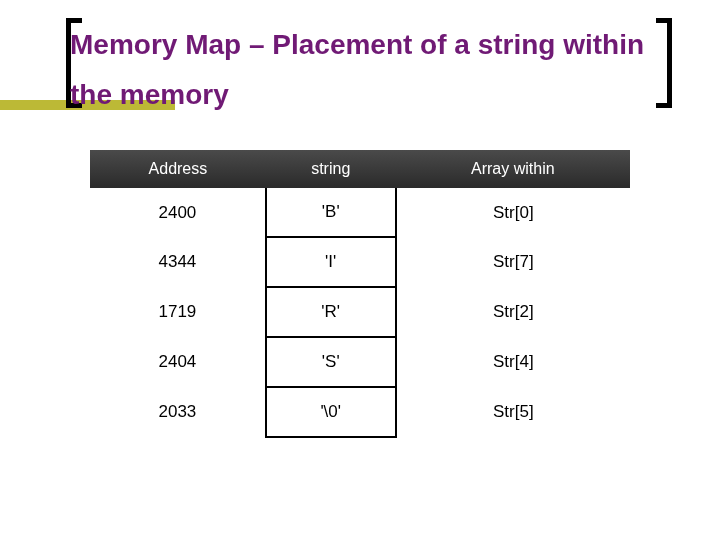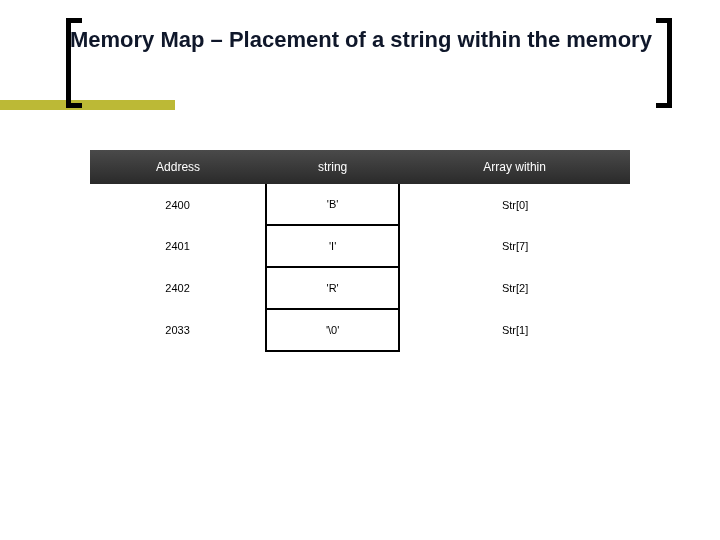--- a/index.html
+++ b/index.html
@@ -16,23 +16,23 @@
       overflow: hidden;
     }
     .title-container {
       position: absolute;
       top: 20px;
       left: 70px;
       right: 60px;
     }
     .title {
       font-family: "Comic Sans MS", cursive, sans-serif;
-      font-size: 22px;
+      font-size: 28px;
       font-weight: bold;
-      color: #0f172a;
+      color: #701a75;
       line-height: 1.8;
     }
     .bracket-left, .bracket-right {
       position: absolute;
       top: 18px;
       width: 20px;
       height: 90px;
     }
     .bracket-left {
       left: 66px;
@@ -85,27 +85,27 @@
     }
     table {
       width: 100%;
       border-collapse: collapse;
     }
     thead th {
       background: #333333;
       background: linear-gradient(to bottom, #4a4a4a 0%, #2a2a2a 100%);
       color: #fff;
       font-weight: normal;
-      font-size: 12px;
+      font-size: 16px;
       padding: 10px 8px;
       text-align: center;
       border: none;
     }
     tbody td {
-      font-size: 11px;
+      font-size: 17px;
       padding: 14px 8px;
       text-align: center;
       color: #000;
     }
     tbody td.memory-cell {
       border-left: 2px solid #000;
       border-right: 2px solid #000;
       border-bottom: 2px solid #000;
     }
     tbody tr:first-child td.memory-cell {
@@ -141,29 +141,34 @@
         <th>Array within</th>
       </tr>
     </thead>
     <tbody>
       <tr>
         <td class="address-cell">2400</td>
         <td class="memory-cell">'B'</td>
         <td class="element-cell">Str[0]</td>
       </tr>
       <tr>
-        <td class="address-cell">2401</td>
+        <td class="address-cell">4344</td>
         <td class="memory-cell">'I'</td>
         <td class="element-cell">Str[7]</td>
       </tr>
       <tr>
-        <td class="address-cell">2402</td>
+        <td class="address-cell">1719</td>
         <td class="memory-cell">'R'</td>
         <td class="element-cell">Str[2]</td>
       </tr>
       <tr>
+        <td class="address-cell">2404</td>
+        <td class="memory-cell">'S'</td>
+        <td class="element-cell">Str[4]</td>
+      </tr>
+      <tr>
         <td class="address-cell">2033</td>
         <td class="memory-cell">'\0'</td>
-        <td class="element-cell">Str[1]</td>
+        <td class="element-cell">Str[5]</td>
       </tr>
     </tbody>
   </table>
 </div>
 
 </body></html>

